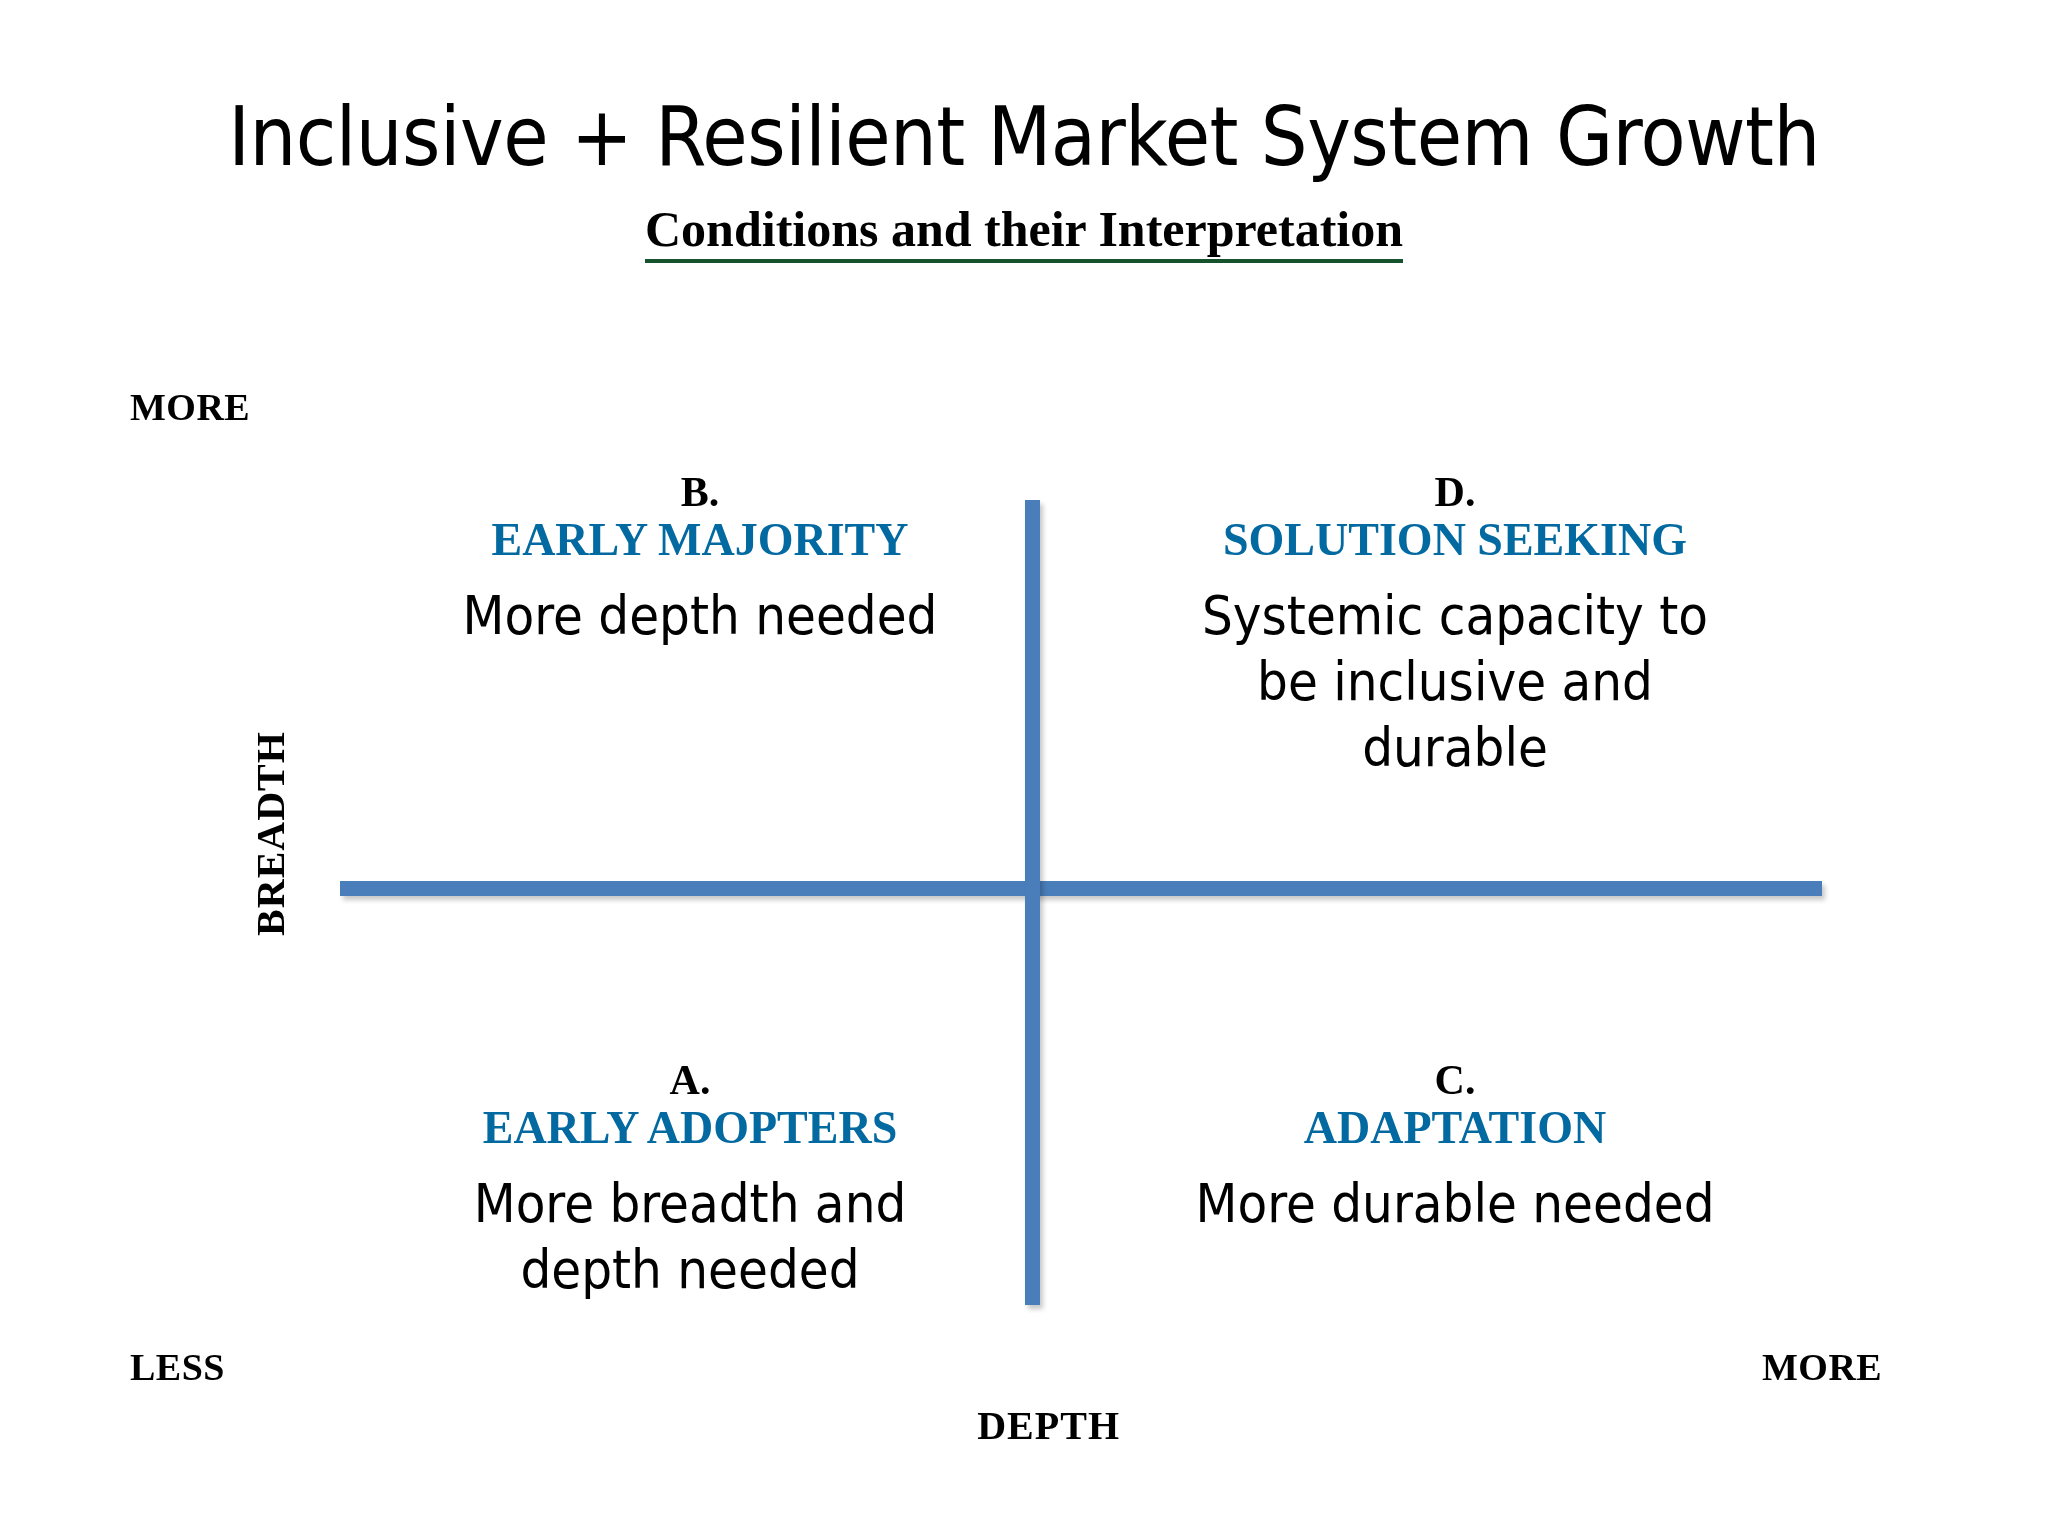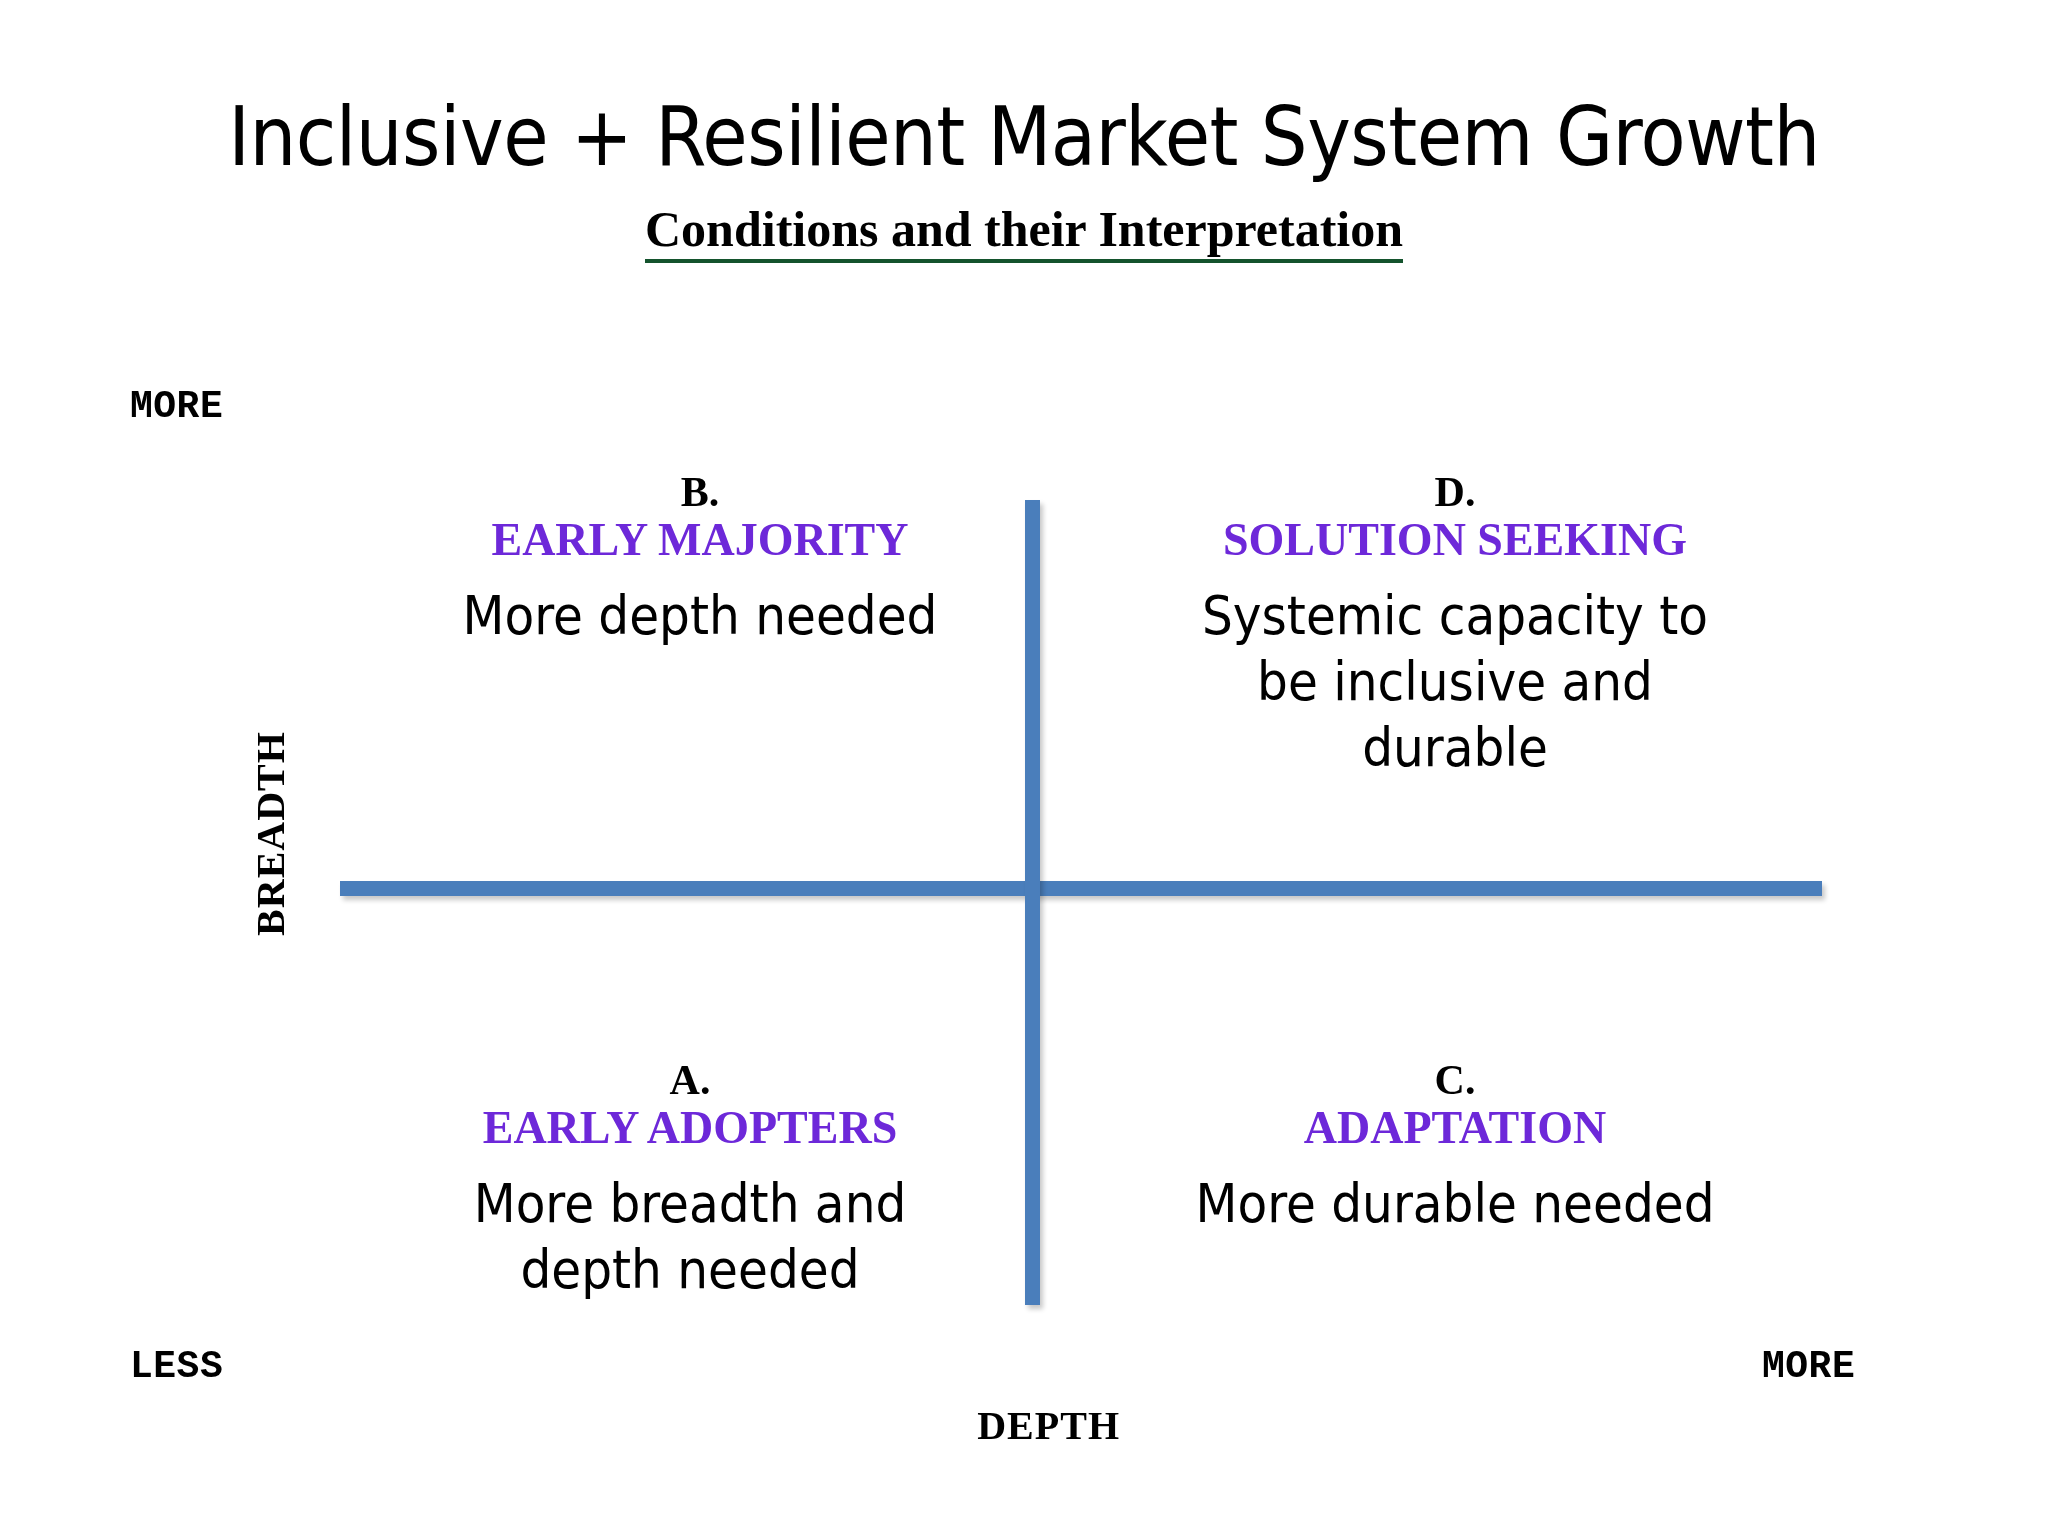--- a/index.html
+++ b/index.html
@@ -66,21 +66,21 @@
     top: 500px;
     width: 15px;
     height: 805px;
     background: #4a7ebb;
     box-shadow: 3px 4px 5px rgba(0,0,0,0.22);
   }
 
   
   .scale-label {
     position: absolute;
-    font-family: Liberation Mono, monospace;
+    font-family: Liberation Serif, serif;
     font-size: 38px;
     font-weight: 700;
     color: #000000;
     white-space: nowrap;
     letter-spacing: 0.5px;
   }
   #breadth-more { left: 130px; top: 385px; }
   #breadth-less { left: 130px; top: 1345px; }
   #depth-more   { left: 1762px; top: 1345px; }
 
@@ -120,21 +120,21 @@
     font-size: 42px;
     font-weight: 700;
     line-height: 1.05;
     color: #000000;
   }
   .q-name {
     font-family: "Liberation Serif", "DejaVu Serif", serif;
     font-size: 46px;
     font-weight: 700;
     line-height: 1.15;
-    color: #6d28d9;
+    color: #0369a1;
     white-space: nowrap;
   }
   .q-desc {
     font-family: "DejaVu Sans Condensed", "Liberation Sans Narrow", "Liberation Sans", sans-serif;
     font-size: 54px;
     font-weight: 400;
     line-height: 1.22;
     color: #000000;
     margin-top: 16px;
   }

